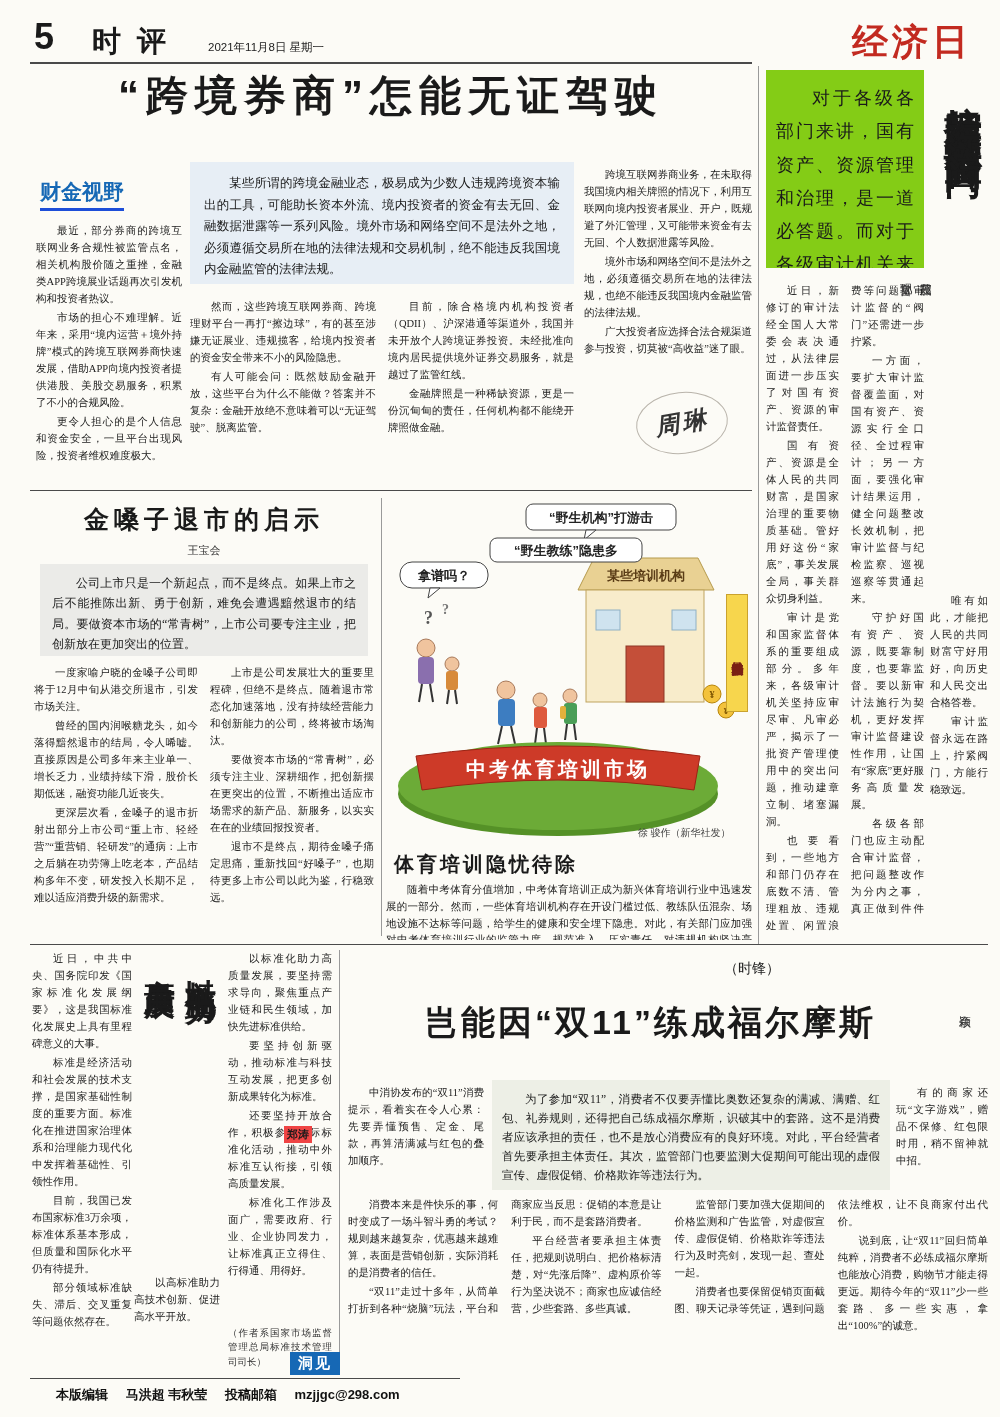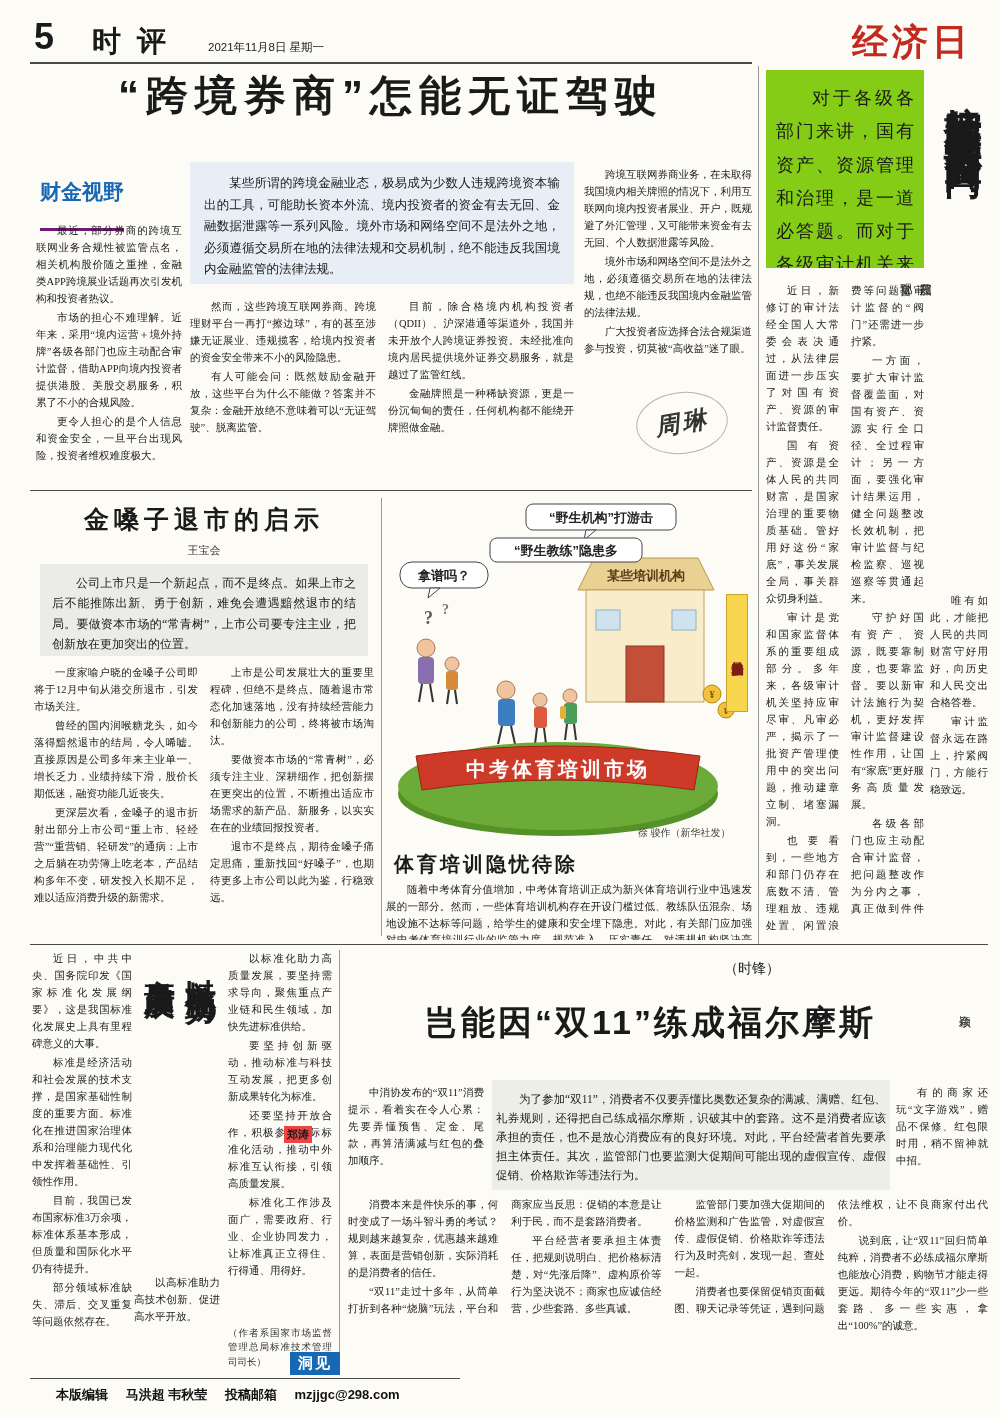--- a/index.html
+++ b/index.html
@@ -23,21 +23,21 @@
   
   .body-text { font-size:10.5px; line-height:1.62; text-align:justify; overflow:hidden; color:#1c1c1c; }
   .body-text .para { text-indent:2em; margin-bottom:2px; }
   .cols-2 { column-count:2; column-gap:12px; }
   .cols-4 { column-count:4; column-gap:13px; }
 
   
   .lead-headline { left:30px; top:68px; width:722px; text-align:center;
     font-size:42px; font-weight:900; letter-spacing:7px; }
   .column-badge { left:40px; top:178px; font-size:21px; font-weight:900; color:#1668b5;
-    border-bottom:3px solid #701a75; padding-bottom:22px; }
+    border-bottom:3px solid #1d4ed8; padding-bottom:2px; }
   .lead-left { left:36px; top:222px; width:146px; height:258px; }
   .lead-intro { left:190px; top:162px; width:384px; height:122px; background:#e7eef5;
     padding:11px 14px; font-size:12.5px; line-height:1.72; text-align:justify; text-indent:2em; overflow:hidden; }
   .lead-center { left:190px; top:298px; width:384px; height:182px; }
   .lead-right { left:584px; top:166px; width:168px; height:214px; }
   .signature-stamp { left:636px; top:392px; width:92px; height:62px; border:1px solid #b9b4ab;
     border-radius:50%; transform:rotate(-6deg); display:flex; align-items:center; justify-content:center; }
   .signature-stamp span { font-size:24px; font-style:italic; font-weight:bold; color:#333;
     transform:rotate(-4deg); letter-spacing:3px; }
 
@@ -82,21 +82,21 @@
   .std-affiliation { left:228px; top:1326px; width:104px; font-size:9.5px; line-height:1.5; color:#333; text-align:justify; }
   .dongjian-badge { left:290px; top:1352px; background:#1668b5; color:#fff; font-size:15px;
     font-weight:900; padding:2px 8px; letter-spacing:2px; }
 
   
   .d11-headline { left:350px; top:1000px; width:600px; text-align:center;
     font-size:34px; font-weight:900; letter-spacing:3px; }
   .d11-author { left:956px; top:1006px; height:44px; font-size:12px; color:#333; }
   .d11-left { left:348px; top:1084px; width:136px; height:104px; }
   .d11-intro { left:492px; top:1080px; width:398px; height:110px; background:#edefe6;
-    padding:10px 4px; font-size:11.5px; line-height:1.66; text-align:justify; text-indent:2em; overflow:hidden; }
+    padding:10px 10px; font-size:11.5px; line-height:1.66; text-align:justify; text-indent:2em; overflow:hidden; }
   .d11-right { left:896px; top:1084px; width:92px; height:104px; }
   .d11-main { left:348px; top:1196px; width:640px; height:176px; }
 
   
   .footer { left:56px; top:1386px; font-size:13px; font-weight:bold; font-family:"Liberation Sans", sans-serif; color:#111; }
   .footer span { margin-right:14px; }
 </style>
 </head>
 <body>
 
@@ -106,21 +106,21 @@
   <div class="abs section-title sans">时评</div>
   <div class="abs page-date sans">2021年11月8日 星期一</div>
   <div class="abs masthead">经济日报</div>
   <div class="rule-h" style="left:30px; top:62px; width:722px; height:2px;"></div>
   <div class="rule-v" style="left:758px; top:66px; height:878px;"></div>
 
   <div class="abs lead-headline sans">“跨境券商”怎能无证驾驶</div>
   <div class="abs column-badge sans">财金视野</div>
   <div class="abs lead-left body-text">
       <p class="para">最近，部分券商的跨境互联网业务合规性被监管点名，相关机构股价随之重挫，金融类APP跨境展业话题再次引发机构和投资者热议。</p>
-      <p class="para">市场的担心不难理解。近年来，采用“境内运营＋境外持牌”各级各部门也应主动配合审计监督，借助APP向境内投资者提供港股、美股交易服务，积累了不小的合规风险。</p>
+      <p class="para">市场的担心不难理解。近年来，采用“境内运营＋境外持牌”模式的跨境互联网券商快速发展，借助APP向境内投资者提供港股、美股交易服务，积累了不小的合规风险。</p>
       <p class="para">更令人担心的是个人信息和资金安全，一旦平台出现风险，投资者维权难度极大。</p>
     </div>
   <div class="abs lead-intro">某些所谓的跨境金融业态，极易成为少数人违规跨境资本输出的工具，可能助长资本外流、境内投资者的资金有去无回、金融数据泄露等一系列风险。境外市场和网络空间不是法外之地，必须遵循交易所在地的法律法规和交易机制，绝不能违反我国境内金融监管的法律法规。</div>
   <div class="abs lead-center body-text cols-2">
       <p class="para">然而，这些跨境互联网券商、跨境理财平台一再打“擦边球”，有的甚至涉嫌无证展业、违规揽客，给境内投资者的资金安全带来不小的风险隐患。</p>
       <p class="para">有人可能会问：既然鼓励金融开放，这些平台为什么不能做？答案并不复杂：金融开放绝不意味着可以“无证驾驶”、脱离监管。</p>
       <p class="para">目前，除合格境内机构投资者（QDII）、沪深港通等渠道外，我国并未开放个人跨境证券投资。未经批准向境内居民提供境外证券交易服务，就是越过了监管红线。</p>
       <p class="para">金融牌照是一种稀缺资源，更是一份沉甸甸的责任，任何机构都不能绕开牌照做金融。</p>
     </div>
   <div class="abs lead-right body-text">

